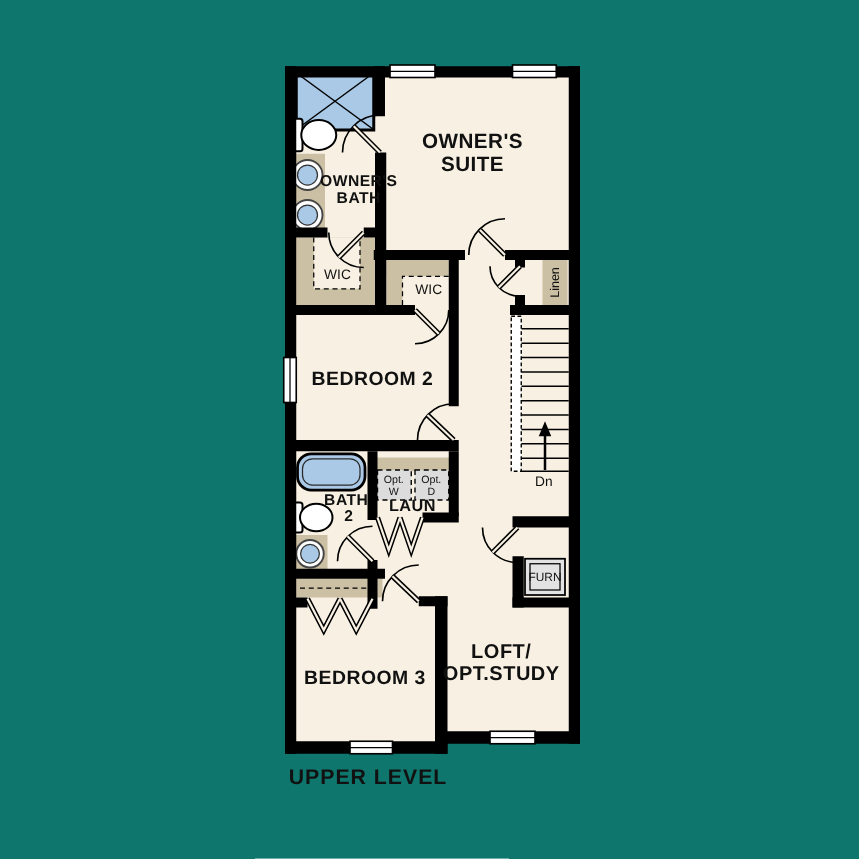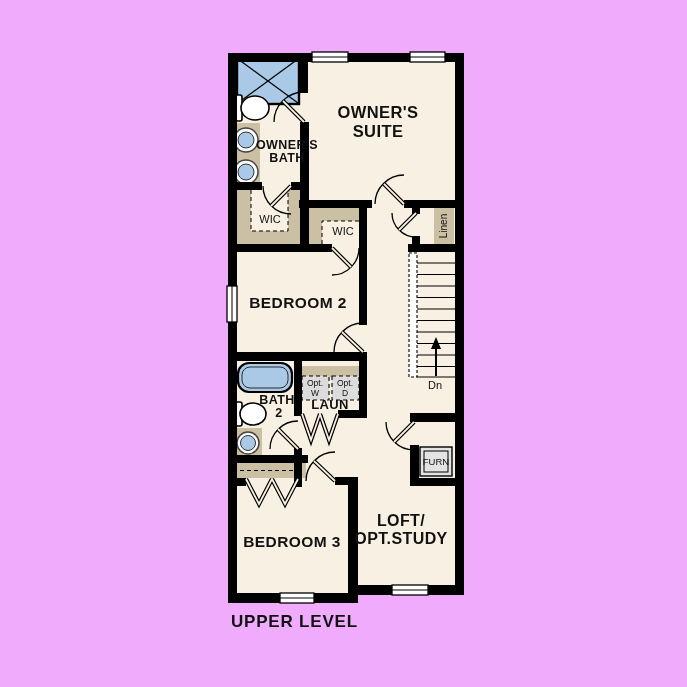--- a/index.html
+++ b/index.html
@@ -1,16 +1,16 @@
 <!DOCTYPE html>
 <html><head>
 <meta charset="utf-8">
 <style>
   html,body{margin:0;padding:0;background:#ffffff;}
-  .page{width:687px;height:687px;position:relative;background:#f0abfc;overflow:hidden;}
+  .page{width:687px;height:687px;position:relative;background:#0f766e;overflow:hidden;}
   svg{display:block;}
   text{font-family:"Liberation Sans","DejaVu Sans",sans-serif;fill:#111111;}
   .room-label{font-weight:700;letter-spacing:.4px;}
   .small-label{font-weight:400;}
   .title-label{font-weight:700;letter-spacing:.8px;}
   .wall{fill:#000000;}
   .floor{fill:#f8f1e3;}
   .tan{fill:#cbbfa4;}
   .blue{fill:#a9c9e6;}
   .win{fill:#ffffff;stroke:#000000;stroke-width:1.3;}

